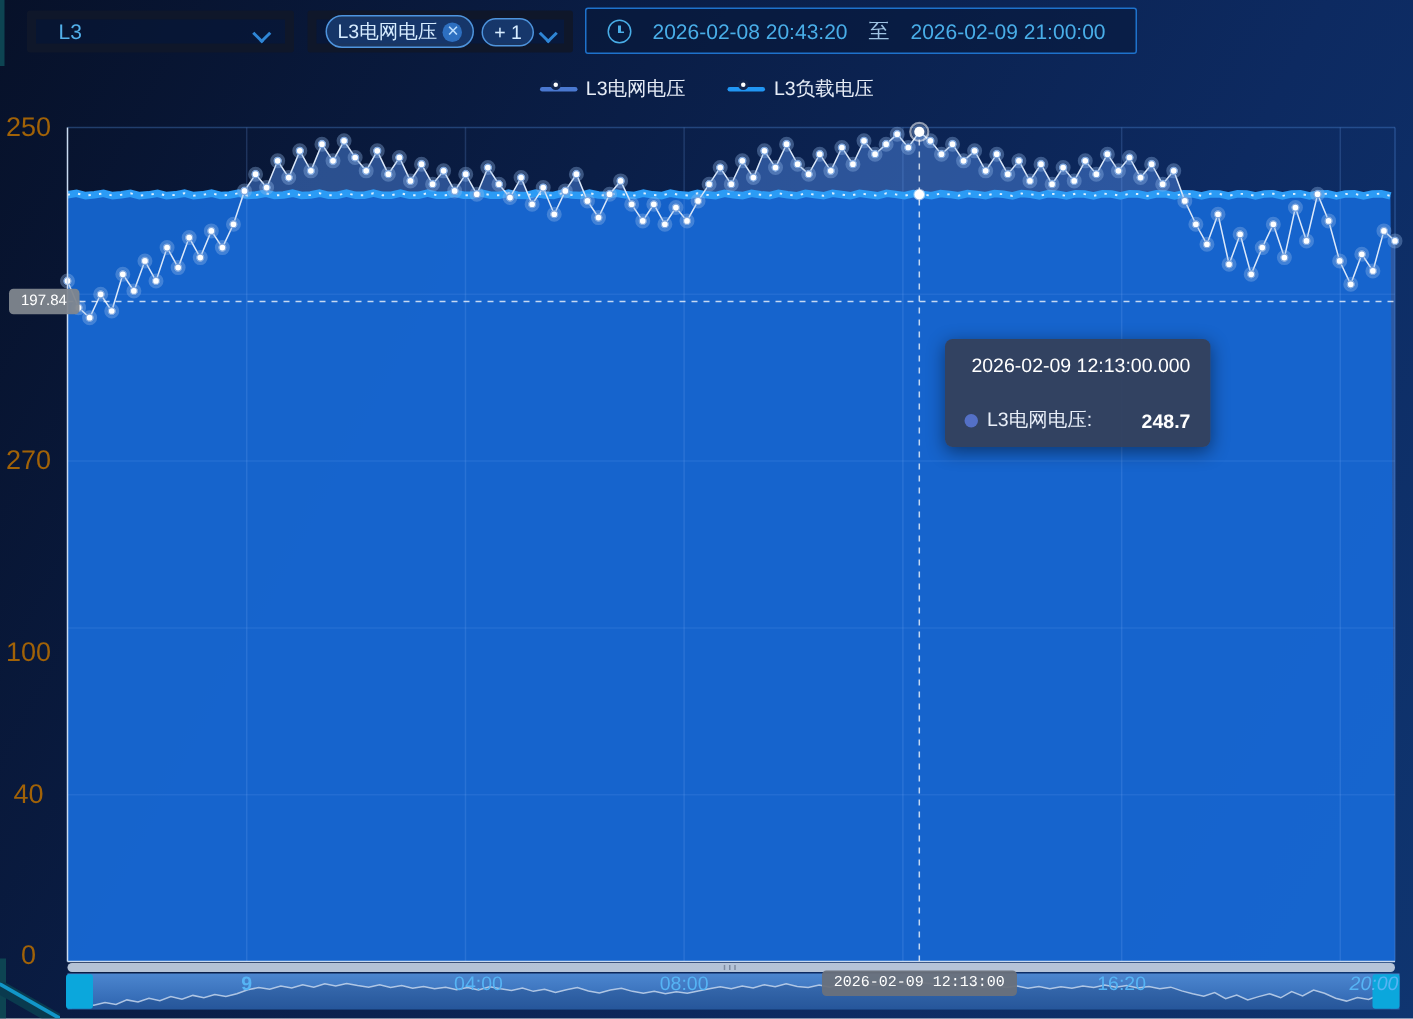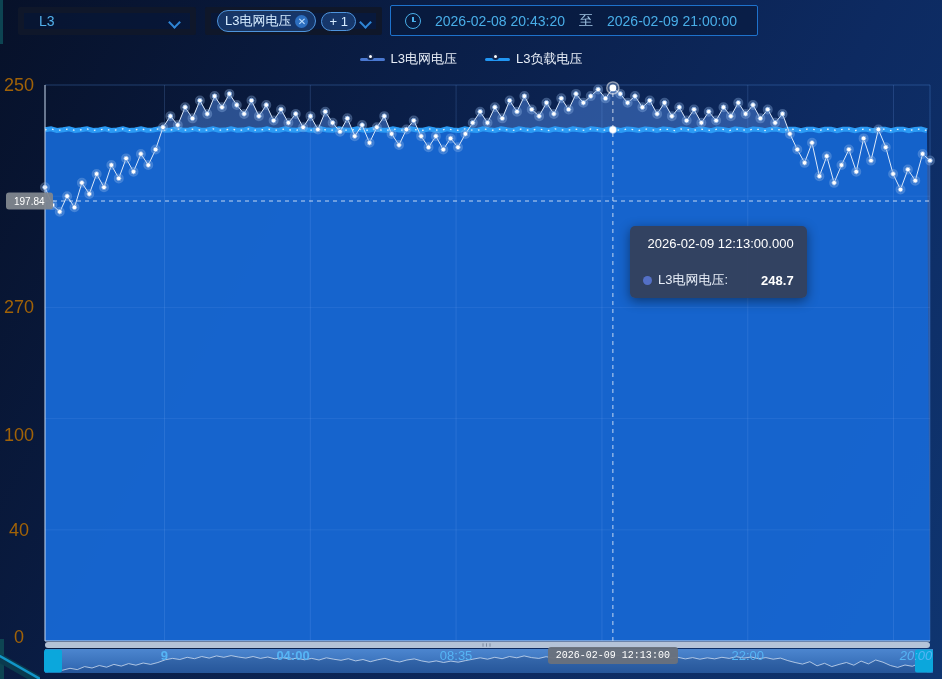--- a/index.html
+++ b/index.html
@@ -415,23 +415,23 @@
 <div id="y-labels">
     <div class="y-label" style="left: 0px; top: 637px;">0</div>
     <div class="y-label" style="left: 0px; top: 529.8px;">40</div>
     <div class="y-label" style="left: 0px; top: 418.6px; margin-top: 16px;">100</div>
     <div class="y-label" style="left: 0px; top: 307.4px;">270</div>
     <div class="y-label" style="left: 0px; top: 85px;">250</div>
   </div>
 
 <div id="x-labels">
     <div class="x-label day" style="left: 164.475px;">9</div>
-    <div class="x-label" style="left: 293px; font-weight: bold;">04:00</div>
-    <div class="x-label" style="left: 456.082px;">08:35</div>
-    <div class="x-label" style="left: 747.779px;">22:00</div>
+    <div class="x-label" style="left: 319px;">04:00</div>
+    <div class="x-label" style="left: 456.082px;">08:00</div>
+    <div class="x-label" style="left: 747.779px;">16:20</div>
     <div class="x-label" style="left: 916px; font-style: italic;">20:00</div>
   </div>
 
 <div class="axis-tag y" id="ytag" style="left: 6px; top: 201.004px; background: rgba(128, 134, 142, 0.95);">197.84</div>
 <div class="axis-tag x" id="xtag" style="left: 612.875px; top: 647px;">2026-02-09 12:13:00</div>
 
 <div class="tooltip">
   <div class="tt-title">2026-02-09 12:13:00.000</div>
   <div class="tt-row">
     <span class="tt-dot" id="ttdot0" style="background: rgb(84, 112, 198);"></span>

